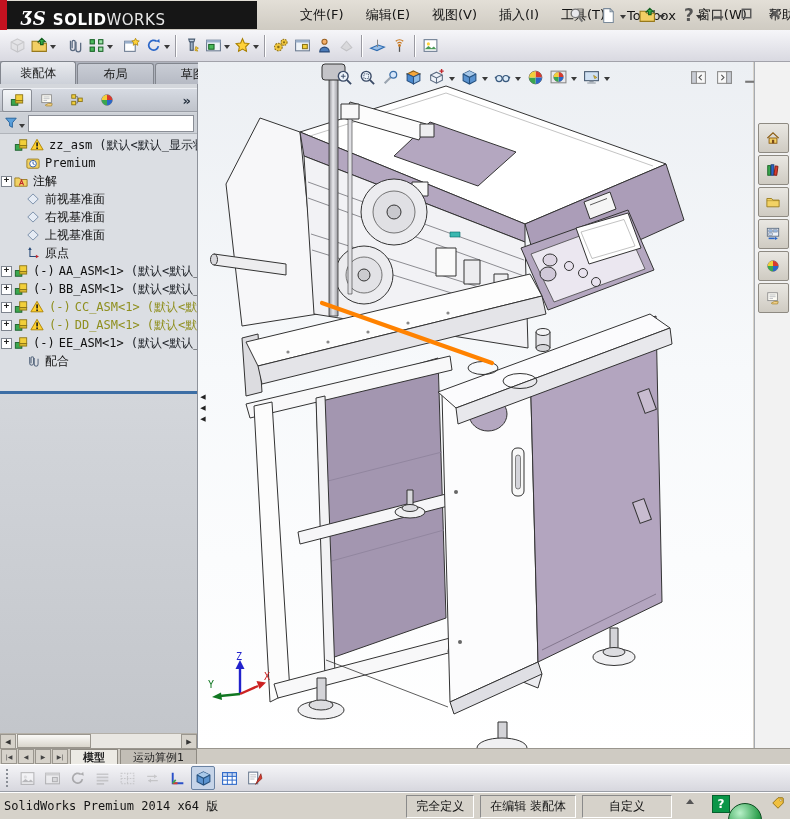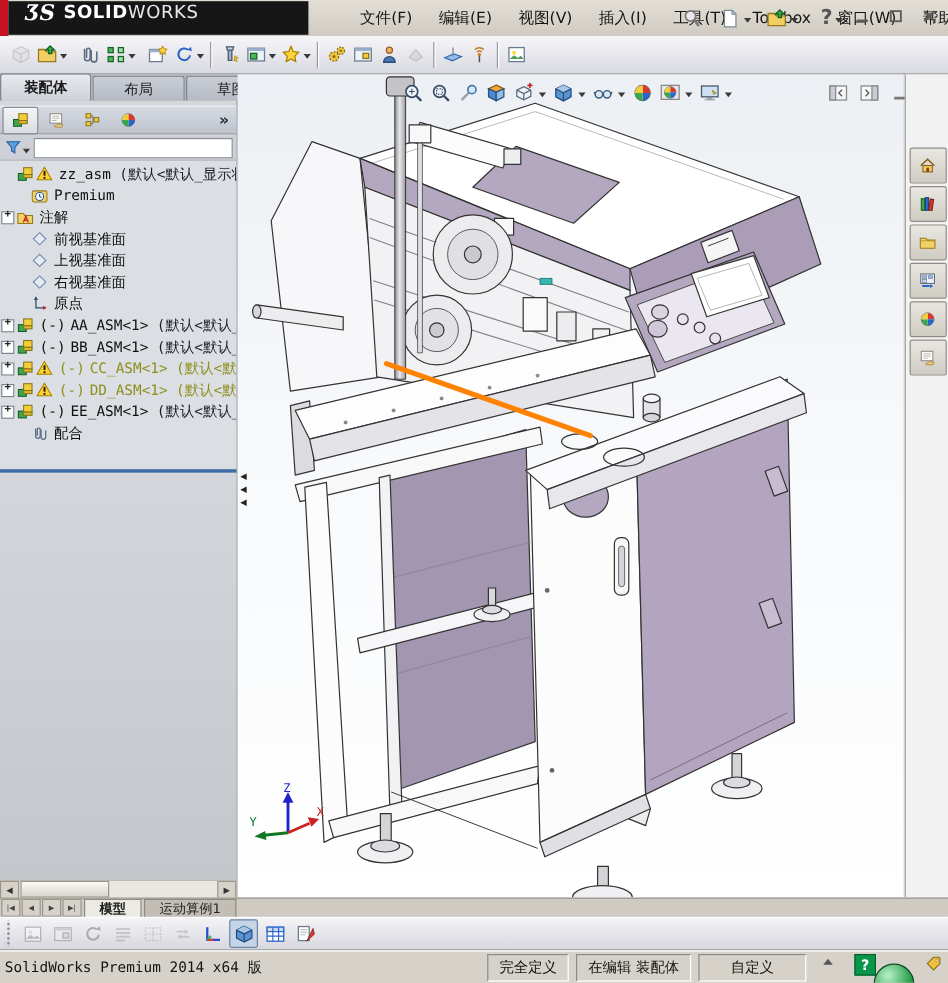--- a/index.html
+++ b/index.html
@@ -13,42 +13,42 @@
   .ic.sm{width:16px;height:16px}.ic.sm svg{width:14px;height:14px}
   .dis{filter:grayscale(1) opacity(.45)}
   .dd{width:0;height:0;border:3px solid transparent;border-top:4px solid #3a3a3a;margin:6px 1px 0 0}
   .vsep{width:1px;height:22px;background:#9a9aa2;box-shadow:1px 0 0 #fff;margin:0 4px;flex:0 0 auto}
 
   
   .titlebar{left:0;top:0;width:790px;height:30px;background:linear-gradient(#e3dfd7,#cfcbc2);
             display:flex;align-items:center;border-bottom:1px solid #a8a49c}
   .redstripe{position:absolute;left:0;top:0;width:7px;height:30px;background:#c41220}
   .logo{position:absolute;left:7px;top:1px;width:250px;height:28px;background:#161616;color:#fff;
-        display:flex;align-items:flex-start;padding-left:14px;box-sizing:border-box}
+        display:flex;align-items:flex-end;padding-left:14px;box-sizing:border-box}
   .logo .ds{font-family:"DejaVu Serif","Liberation Serif",serif;font-style:italic;font-weight:bold;font-size:18px;margin-right:7px}
   .logo .solid{font-weight:bold;font-size:15px;letter-spacing:.5px}
   .logo .works{font-weight:normal;font-size:15px;letter-spacing:.5px;color:#e8e8e8}
   .menus{position:absolute;left:290px;top:0;height:30px;display:flex;align-items:center;gap:2px}
   .menu-item{font-size:13px;color:#141414;padding:4px 10px;cursor:default;white-space:nowrap}
   .qa{position:absolute;left:566px;top:2px;height:26px;display:flex;align-items:center;gap:2px}
   .wbtns{position:absolute;right:6px;top:5px;display:flex;gap:8px}
   .wbtn{width:20px;height:17px;display:flex;align-items:center;justify-content:center}
   .wbtn svg{width:15px;height:15px}
 
   
   .toolbar{left:0;top:30px;width:790px;height:32px;background:linear-gradient(#f6f6f9,#d9d9e1);
            border-bottom:1px solid #a2a2aa;display:flex;align-items:center;padding-left:6px;box-sizing:border-box}
   .tbtn{display:flex;align-items:center;padding:1px;border-radius:2px}
 
   
   .tabstrip{left:0;top:62px;width:232px;height:22px;background:#aeb2bc;display:flex;align-items:flex-end}
   .ctab{height:20px;line-height:20px;font-size:12px;color:#1a1a1a;text-align:center;flex:1;
         background:linear-gradient(#c9cdd5,#b6bac4);border:1px solid #82868e;border-bottom:none;
         border-radius:3px 3px 0 0;margin-right:1px}
-  .ctab.active{background:linear-gradient(#e8eaee,#cdd1d9);font-weight:bold;height:22px;line-height:22px}
+  .ctab.active{background:linear-gradient(#e8eaee,#cdd1d9);font-weight:normal;height:22px;line-height:22px}
 
   
   .leftpanel{left:0;top:84px;width:197px;height:664px;background:#d4d7dc;border-right:1px solid #8e929a}
   .mgr-tabs{position:absolute;left:0;top:4px;width:197px;height:24px;background:linear-gradient(#d6dae2,#bfc3cb);
             border-top:1px solid #eef0f4;border-bottom:1px solid #9a9ea6;display:flex;align-items:center;padding-left:2px;box-sizing:border-box}
   .mgr-btn{width:28px;height:21px;display:flex;align-items:center;justify-content:center;border:1px solid transparent}
   .mgr-btn.active{background:linear-gradient(#f4f6f8,#d8dce2);border:1px solid #8a8e96;border-radius:2px}
   .mgr-more{margin-left:auto;margin-right:6px;font-weight:bold;font-size:13px;color:#24303e}
   .filter-row{position:absolute;left:0;top:29px;width:197px;height:21px;background:#cdd1d7;display:flex;align-items:center;padding:0 3px;box-sizing:border-box;border-bottom:1px solid #b0b4ba}
   .filter-input{flex:1;height:15px;background:#fff;border:1px solid #8a8e96;margin-left:2px}
@@ -409,31 +409,31 @@
       <span class="tlabel">前视基准面</span>
     </div>
     <div class="trow">
       <span class="tind"></span>
         <span style="width:12px"></span>
       <span class="ic sm">
           <svg viewBox="0 0 16 16">
             <path d="M8 2.2 L14 8 L8 13.8 L2 8 Z" fill="#e6edf7" fill-opacity="0.85" stroke="#7087a3"></path>
           </svg>
         </span>
-      <span class="tlabel">上视基准面</span>
+      <span class="tlabel">右视基准面</span>
     </div>
     <div class="trow">
       <span class="tind"></span>
         <span style="width:12px"></span>
       <span class="ic sm">
           <svg viewBox="0 0 16 16">
             <path d="M8 2.2 L14 8 L8 13.8 L2 8 Z" fill="#e6edf7" fill-opacity="0.85" stroke="#7087a3"></path>
           </svg>
         </span>
-      <span class="tlabel">右视基准面</span>
+      <span class="tlabel">上视基准面</span>
     </div>
     <div class="trow">
       <span class="tind"></span>
         <span style="width:12px"></span>
       <span class="ic sm">
           <svg viewBox="0 0 16 16">
             <path d="M4.5 2.5 V12 H13" fill="none" stroke="#284a78" stroke-width="1.2"></path>
             <path d="M4.5 1 l-2 3.5 h4 Z" fill="#284a78"></path>
             <path d="M14.8 12 l-3.5 -2 v4 Z" fill="#c1272d"></path>
           </svg>

